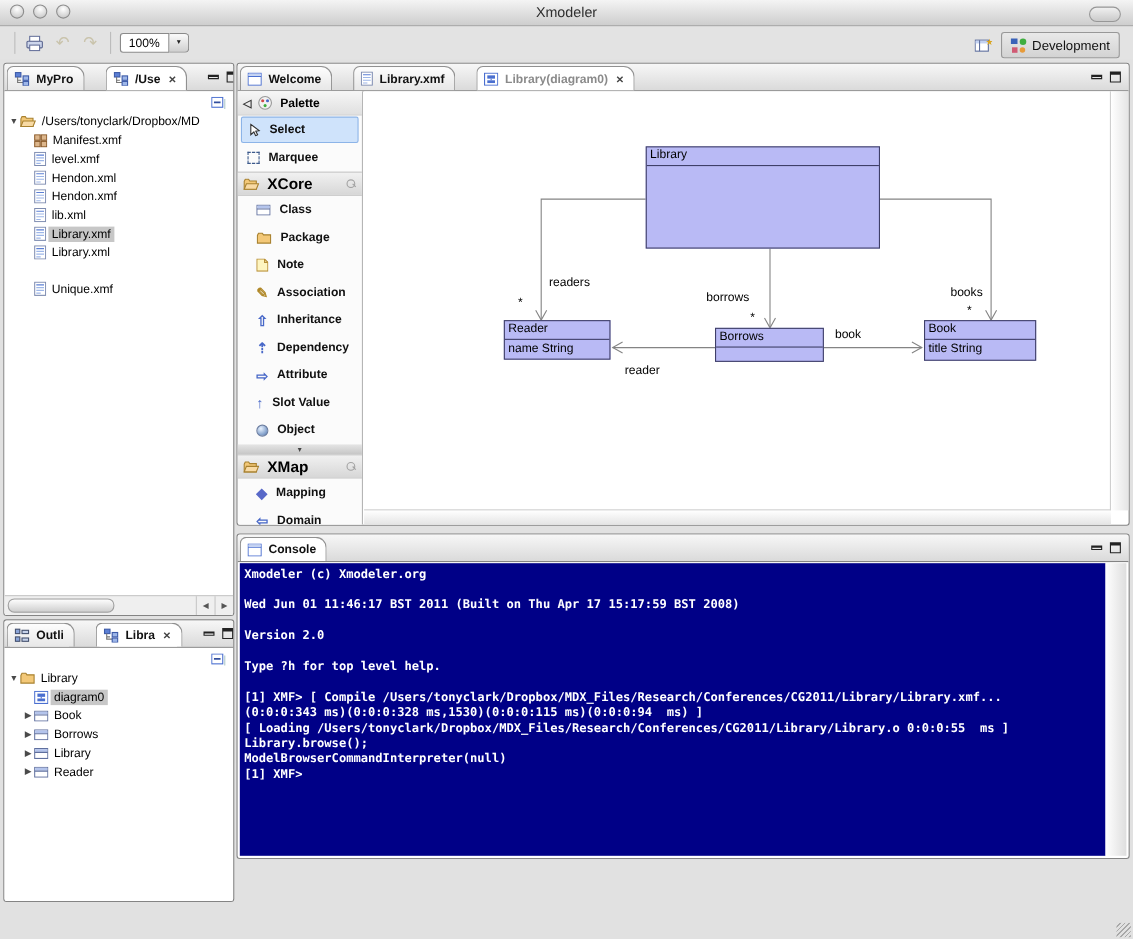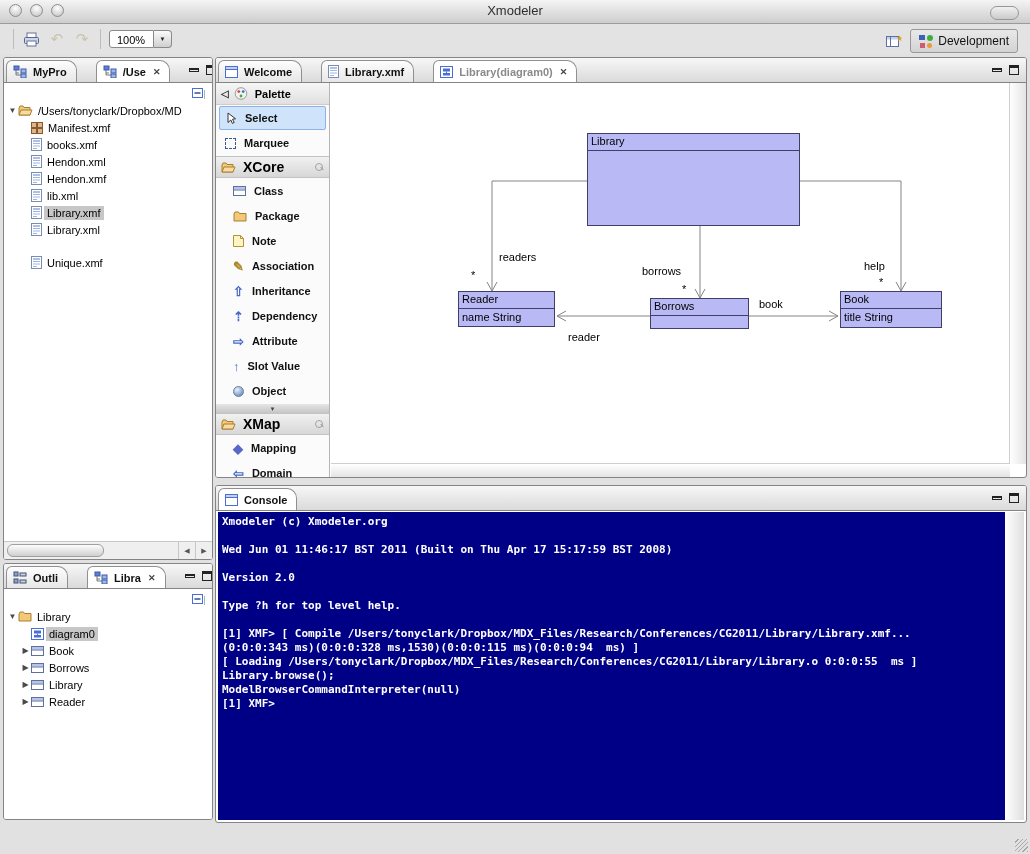--- a/index.html
+++ b/index.html
@@ -250,21 +250,21 @@
             <span class="texp"></span>
             <span class="icon i-doc">
               <svg width="11" height="13">
                 <rect x="0.5" y="0.5" width="10" height="12" fill="#fff" stroke="#7d8bb0"></rect>
                 <line x1="2" y1="3" x2="9" y2="3" stroke="#5b7fd4"></line>
                 <line x1="2" y1="5.5" x2="9" y2="5.5" stroke="#9db6e8"></line>
                 <line x1="2" y1="8" x2="9" y2="8" stroke="#9db6e8"></line>
                 <line x1="2" y1="10.5" x2="6" y2="10.5" stroke="#9db6e8"></line>
               </svg>
             </span>
-            <span class="tlabel">books.xmf</span>
+            <span class="tlabel">level.xmf</span>
           </div>
           <div class="trow" style="padding-left: 16px;">
             <span class="texp"></span>
             <span class="icon i-doc">
               <svg width="11" height="13">
                 <rect x="0.5" y="0.5" width="10" height="12" fill="#fff" stroke="#7d8bb0"></rect>
                 <line x1="2" y1="3" x2="9" y2="3" stroke="#5b7fd4"></line>
                 <line x1="2" y1="5.5" x2="9" y2="5.5" stroke="#9db6e8"></line>
                 <line x1="2" y1="8" x2="9" y2="8" stroke="#9db6e8"></line>
                 <line x1="2" y1="10.5" x2="6" y2="10.5" stroke="#9db6e8"></line>
@@ -638,30 +638,30 @@
           <div class="node-attr"></div>
         </div>
         <div class="node" style="left: 509px; top: 208px; width: 102px; height: 37px;">
           <div class="node-title">Book</div>
           <div class="node-attr">title String</div>
         </div>
         <div class="edge-label" style="left: 168px; top: 168px;">readers</div>
         <div class="edge-mult" style="left: 140px; top: 186px;">*</div>
         <div class="edge-label" style="left: 311px; top: 182px;">borrows</div>
         <div class="edge-mult" style="left: 351px; top: 200px;">*</div>
-        <div class="edge-label" style="left: 533px; top: 177px;">help</div>
+        <div class="edge-label" style="left: 533px; top: 177px;">books</div>
         <div class="edge-mult" style="left: 548px; top: 193px;">*</div>
         <div class="edge-label" style="left: 237px; top: 248px;">reader</div>
         <div class="edge-label" style="left: 428px; top: 215px;">book</div>
       </div>
     <div class="vscroll"></div>
     <div class="hscroll2"></div>
   </div>
 
-  <div class="panel" style="left:215px;top:485px;width:812px;height:338px;">
+  <div class="panel" style="left:215px;top:485px;width:812px;height:296px;">
     <div class="tabrow">
       <div class="tab active">
         <span class="icon i-window">
             <svg width="13" height="12">
               <rect x="0.5" y="0.5" width="12" height="11" fill="#fff" stroke="#4a6fd0"></rect>
               <line x1="0.5" y1="3.5" x2="12.5" y2="3.5" stroke="#4a6fd0"></line>
               <rect x="1" y="1" width="11" height="2" fill="#c3d2f2"></rect>
             </svg>
           </span>
         <span class="tlbl">Console</span>

